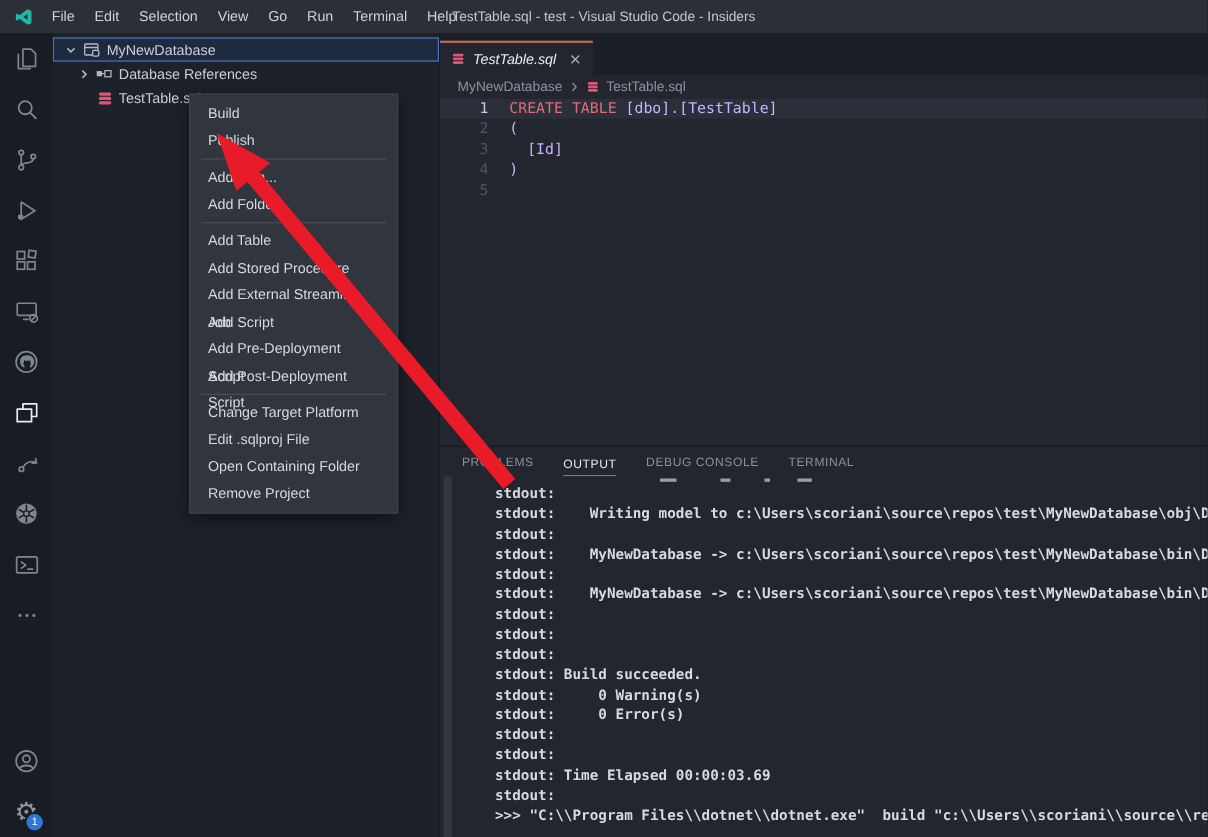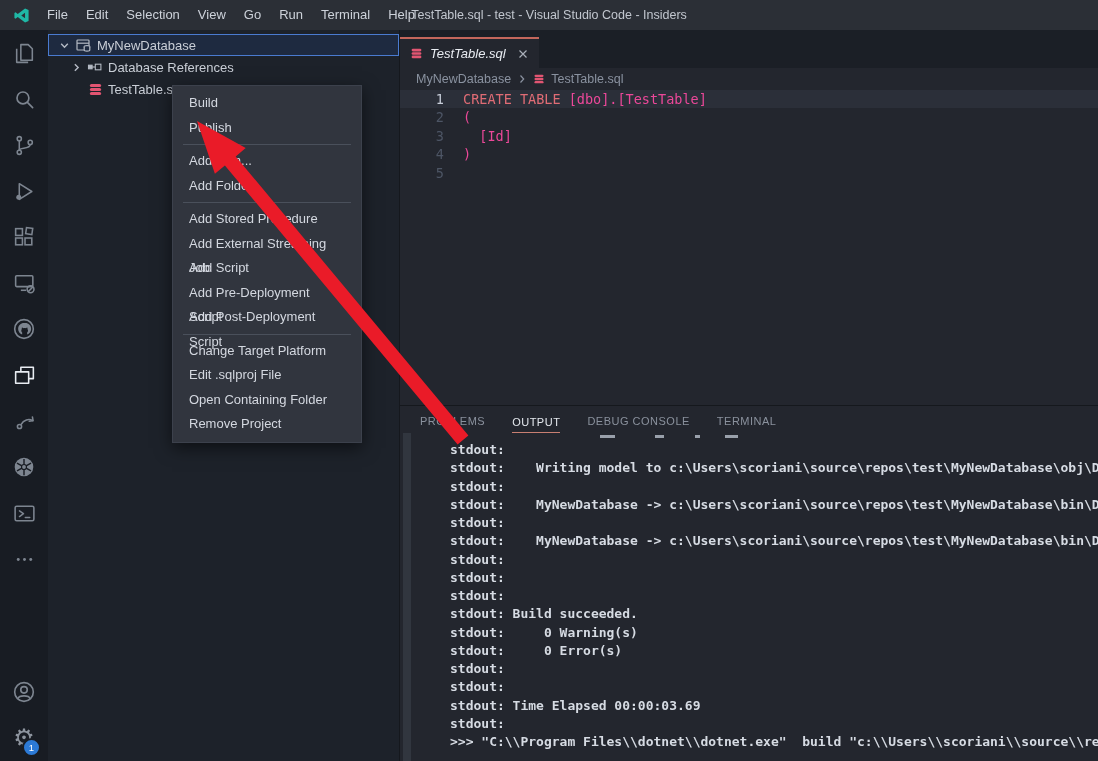--- a/index.html
+++ b/index.html
@@ -63,21 +63,21 @@
               font-size:12.5px;color:#8a92a0;}
   .bc-item{cursor:pointer;}
 
   .code{position:absolute;left:400px;top:90px;width:698px;height:315px;background:#23262e;
         font-family:"DejaVu Sans Mono",monospace;font-size:13.5px;}
   .cline{height:18.4px;line-height:18.4px;display:flex;white-space:pre;}
   .cline.current{background:#2b2f39;}
   .gut{flex:none;width:44px;text-align:right;padding-right:19px;color:#4d5565;}
   .cline.current .gut{color:#c7cdd9;}
   .kw{color:#e06c75;}
-  .pl{color:#ec4899;}
+  .pl{color:#c4b5fd;}
 
   
   .panelheader{position:absolute;left:400px;top:405px;width:698px;height:28px;background:#23262e;
                border-top:1px solid #15181d;display:flex;align-items:flex-end;gap:27px;
                padding-left:20px;box-sizing:border-box;}
   .ptab{font-size:11px;letter-spacing:.5px;color:#8a919d;padding-bottom:6px;cursor:pointer;}
   .ptab.active{color:#e4e8ee;border-bottom:1.5px solid #c87f72;padding-bottom:4.5px;}
 
   .panelcontent{position:absolute;left:400px;top:433px;width:698px;height:328px;background:#23262e;
                 overflow:hidden;font-family:"DejaVu Sans Mono",monospace;font-size:13px;font-weight:bold;
@@ -354,20 +354,21 @@
     </div>
   </div>
 
   <div class="ctxmenu">
     <div class="cm-item">Build</div>
     <div class="cm-item">Publish</div>
     <div class="cm-sep"></div>
     <div class="cm-item">Add Item...</div>
     <div class="cm-item">Add Folder</div>
     <div class="cm-sep"></div>
+    <div class="cm-item">Add Table</div>
     <div class="cm-item">Add Stored Procedure</div>
     <div class="cm-item">Add External Streaming Job</div>
     <div class="cm-item">Add Script</div>
     <div class="cm-item">Add Pre-Deployment Script</div>
     <div class="cm-item">Add Post-Deployment Script</div>
     <div class="cm-sep"></div>
     <div class="cm-item">Change Target Platform</div>
     <div class="cm-item">Edit .sqlproj File</div>
     <div class="cm-item">Open Containing Folder</div>
     <div class="cm-item">Remove Project</div>

